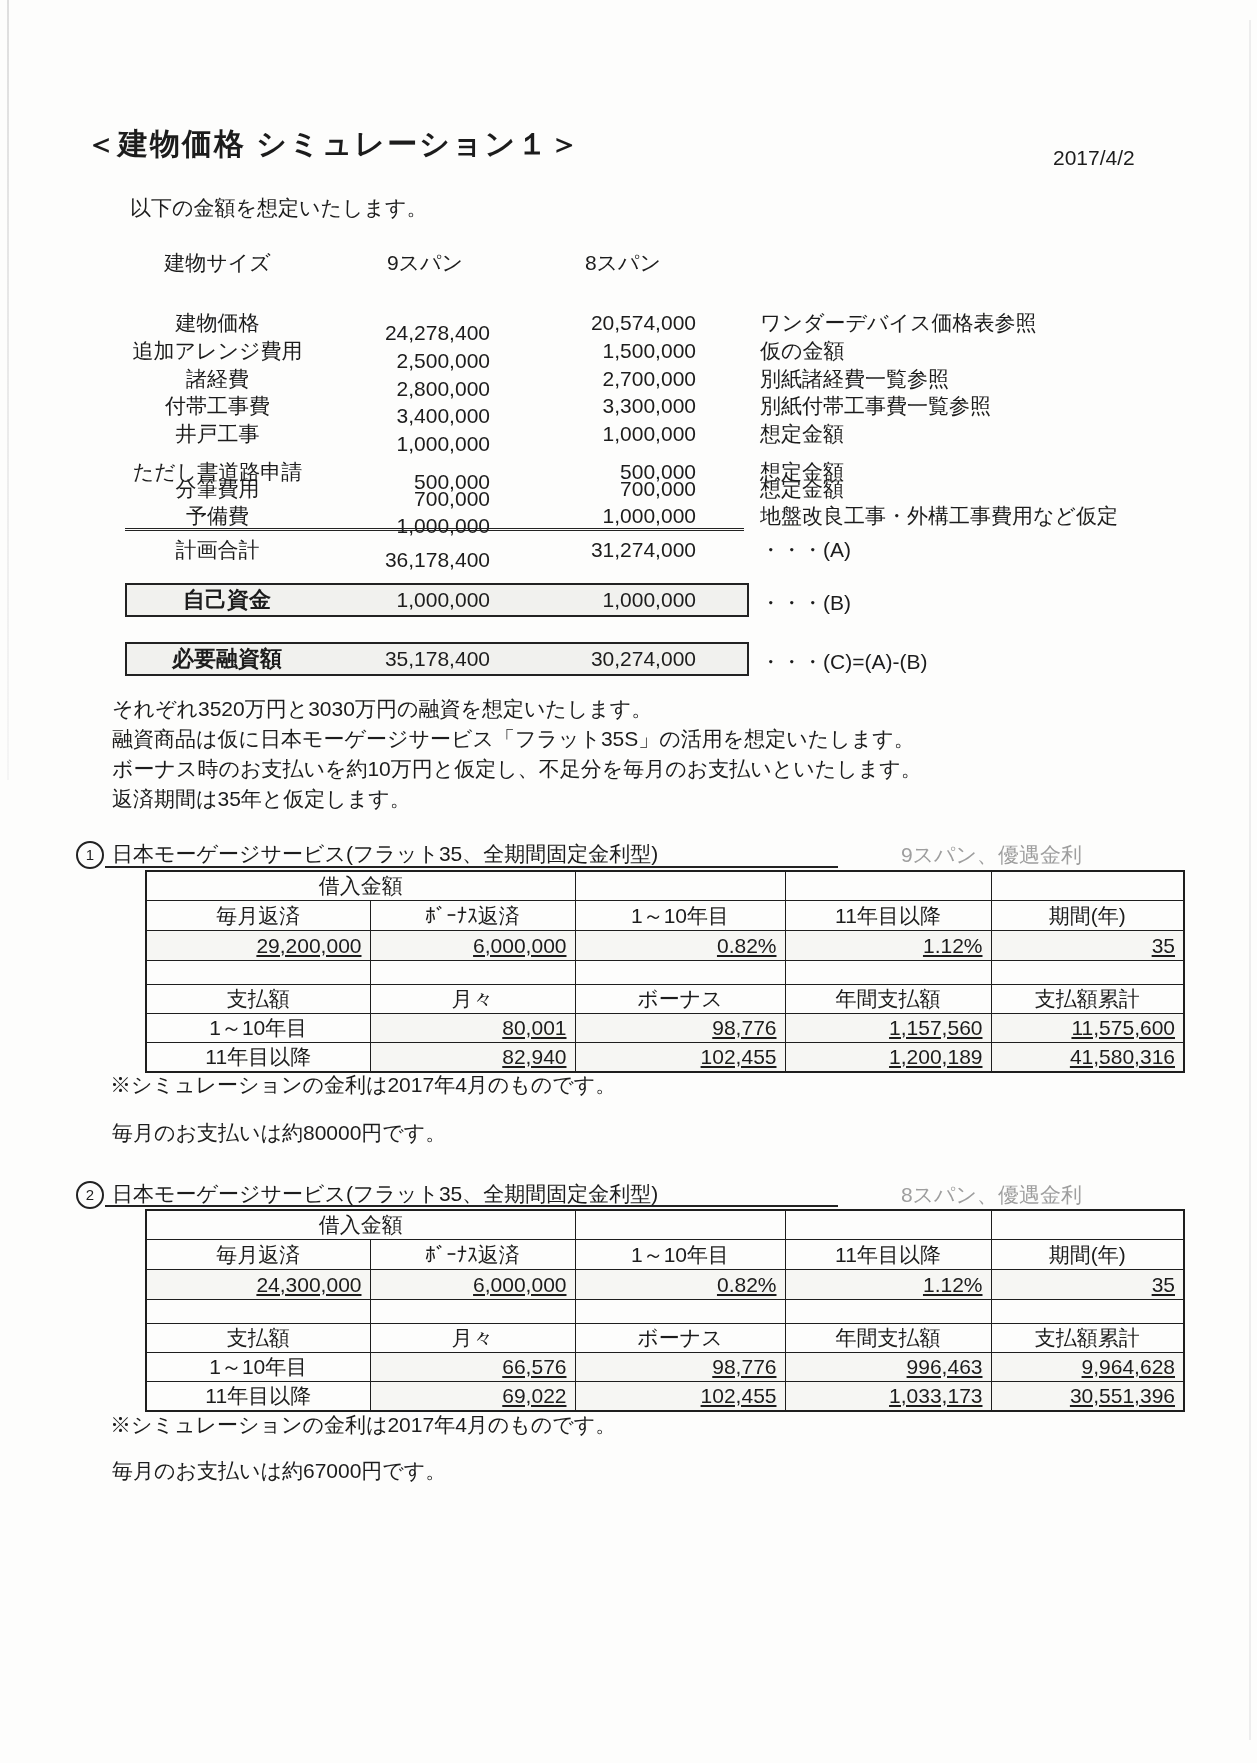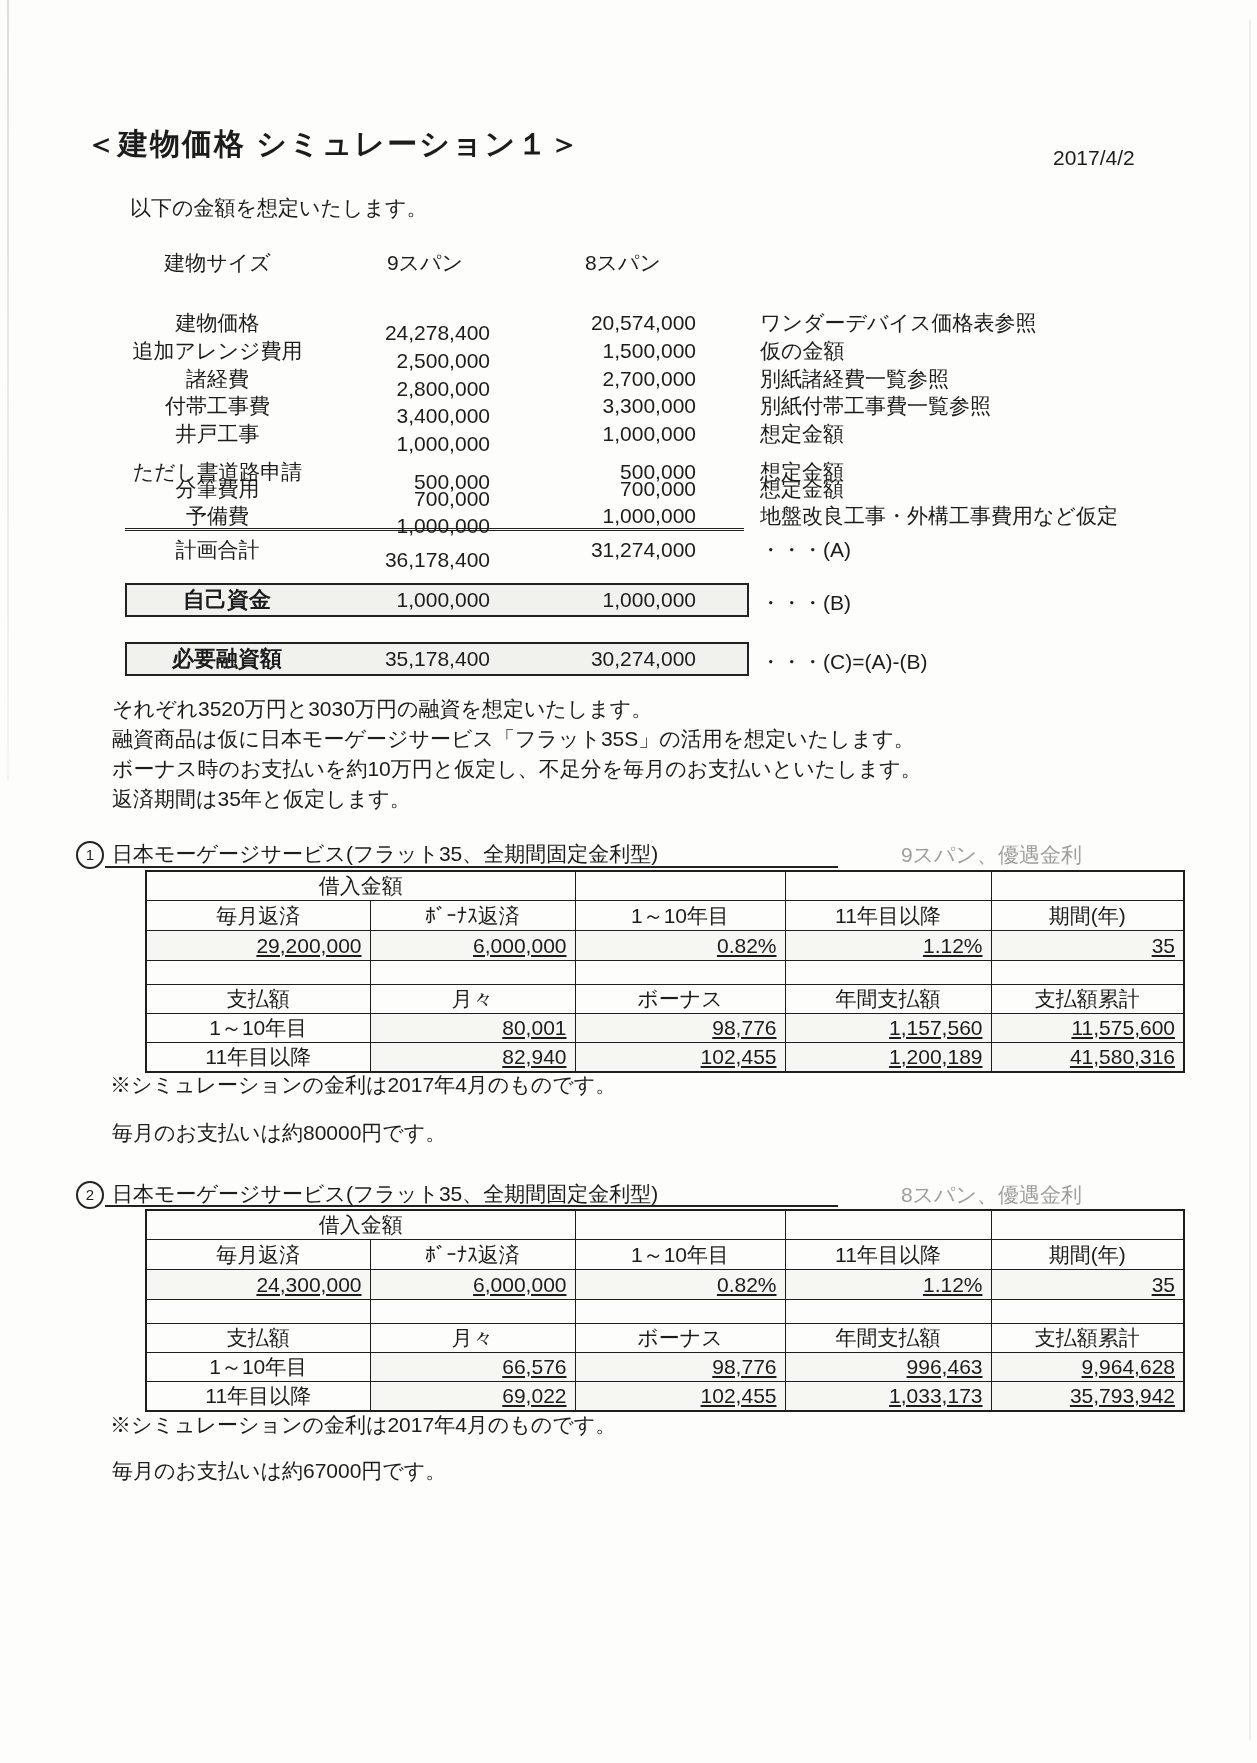--- a/index.html
+++ b/index.html
@@ -269,21 +269,21 @@
       <td class="num">66,576</td>
       <td class="num">98,776</td>
       <td class="num">996,463</td>
       <td class="num">9,964,628</td>
     </tr>
     <tr class="r7">
       <td class="center">11年目以降</td>
       <td class="num">69,022</td>
       <td class="num">102,455</td>
       <td class="num">1,033,173</td>
-      <td class="num">35,793,942</td>
+      <td class="num">30,551,396</td>
     </tr>
   </tbody>
     </table>
 
   <div class="note" style="top:1411px">※シミュレーションの金利は2017年4月のものです。</div>
   <div class="monthly" style="top:1457px">毎月のお支払いは約67000円です。</div>
 
 </div>
 
 </body></html>

